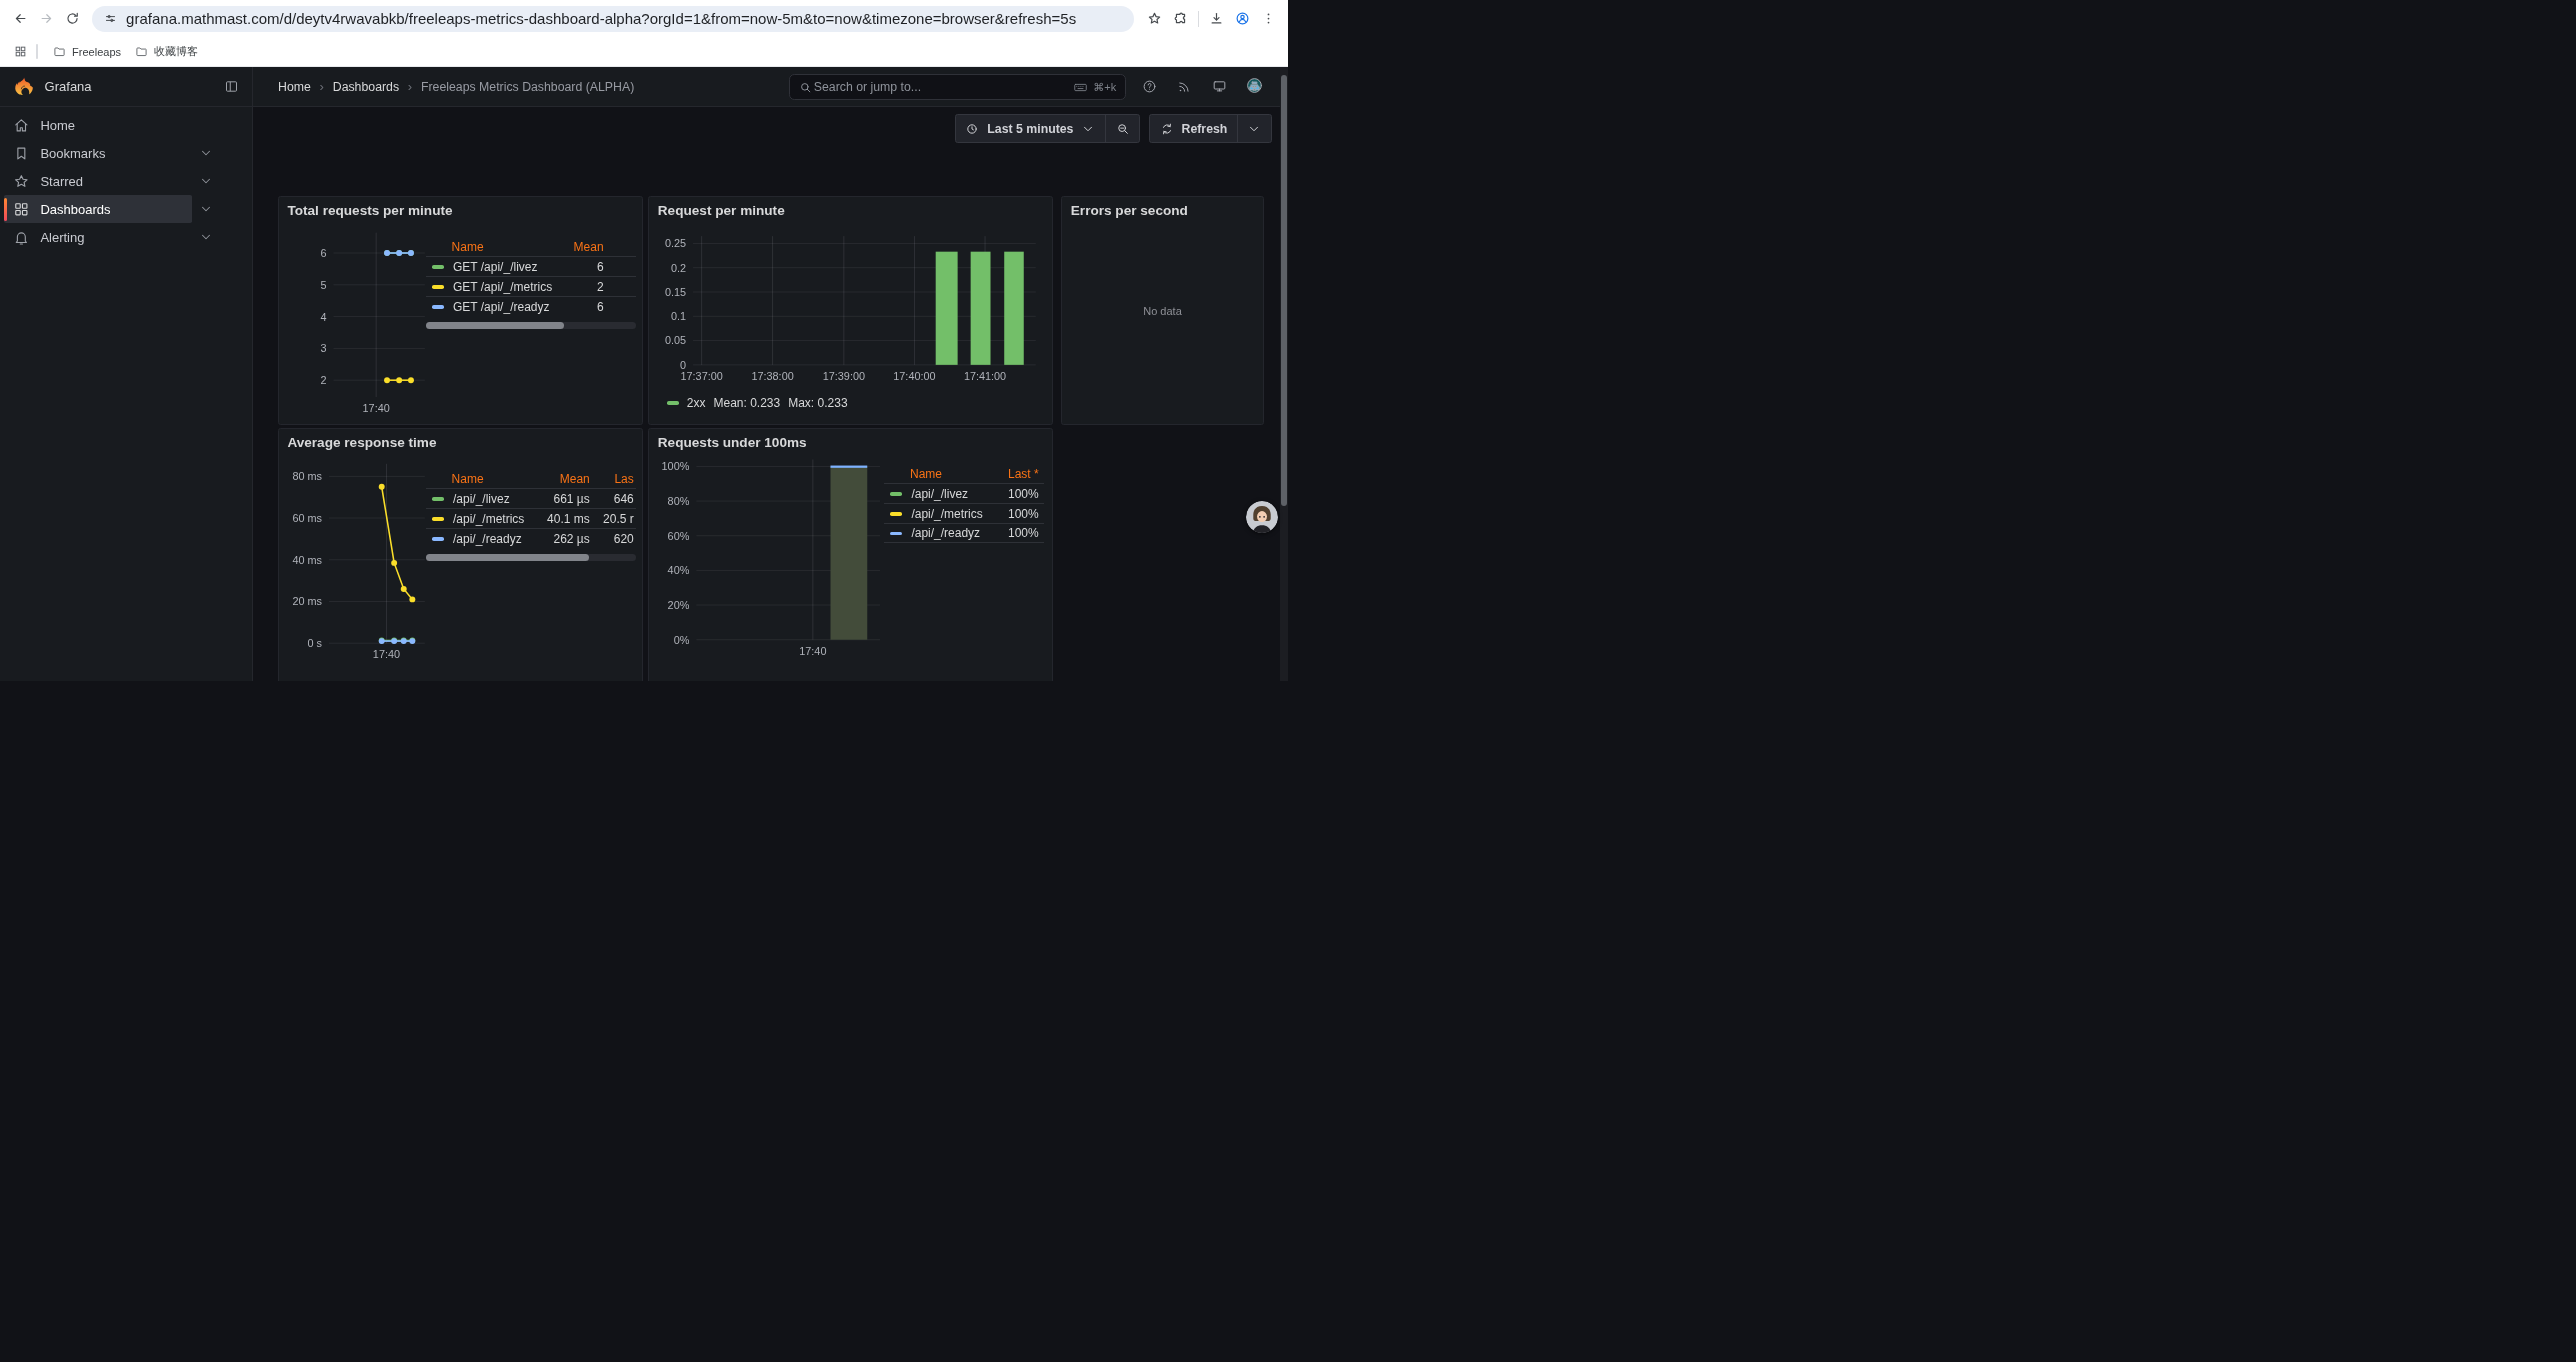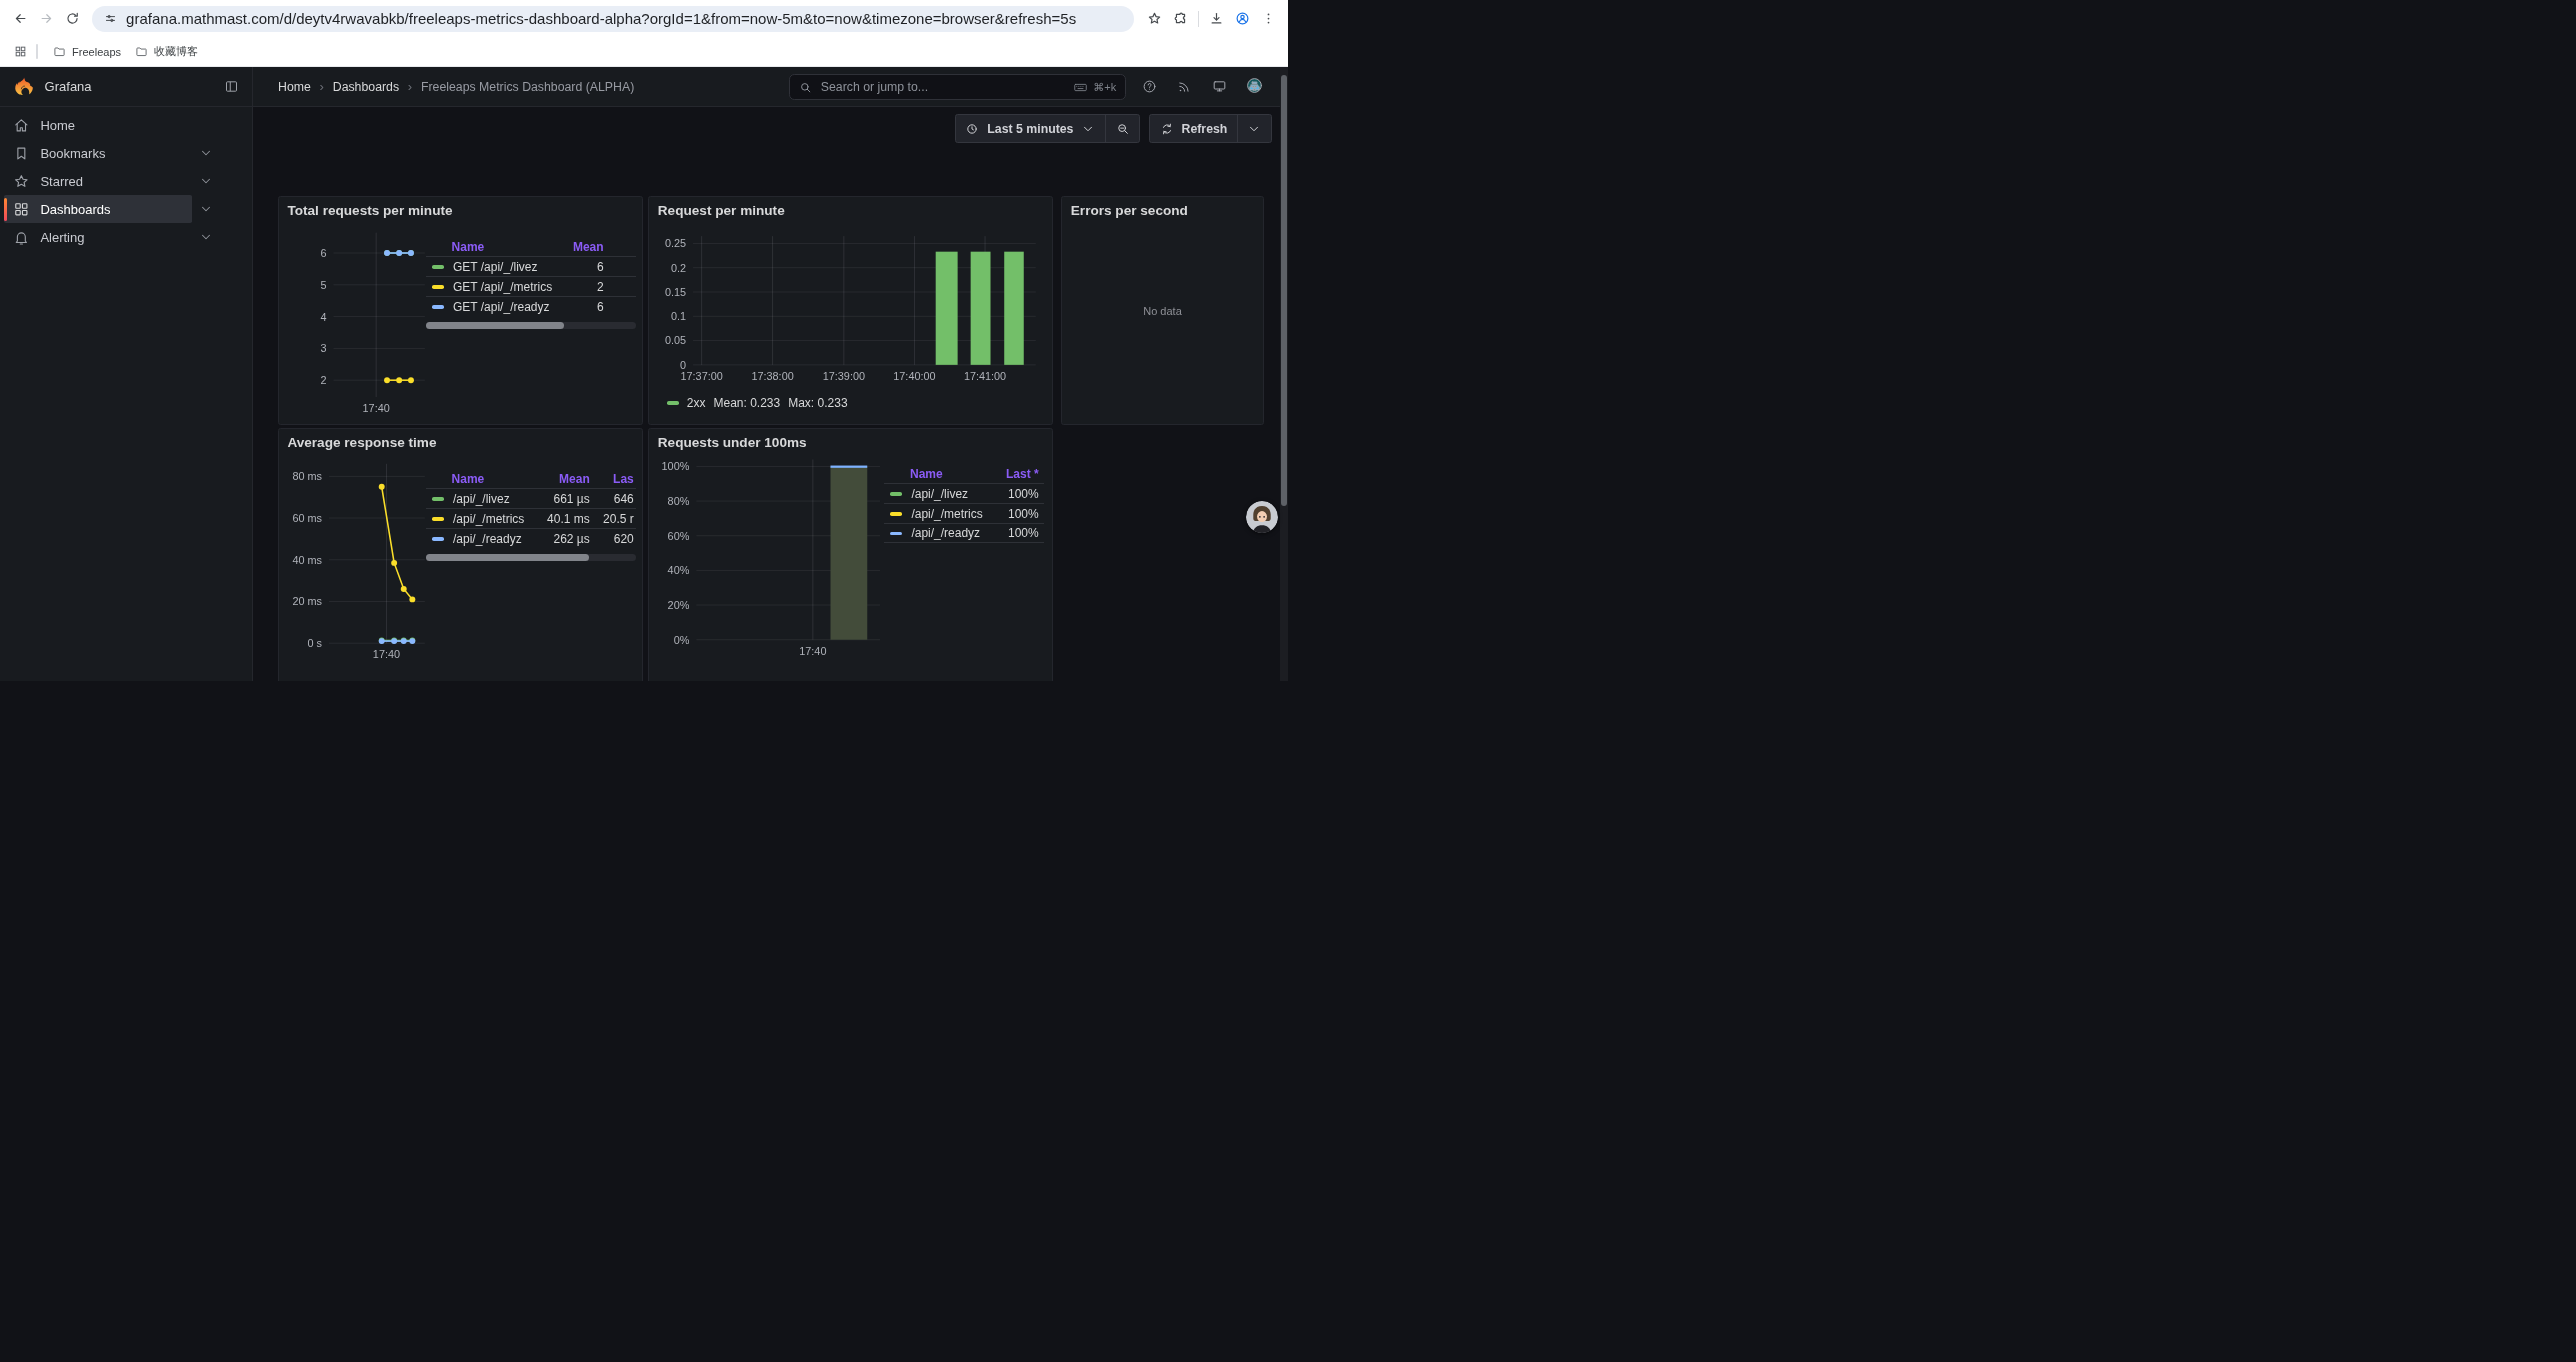--- a/index.html
+++ b/index.html
@@ -51,21 +51,21 @@
   .gf-logo{ width:22px; height:22px; flex:none;}
   .gf-name{ margin-left:9.6px; font-size:13px; color:#d8d9da; }
   .panel-toggle{ margin-left:auto; color:#9da1a8; display:flex;}
   .panel-toggle svg{ width:15px; height:15px; stroke:currentColor; fill:none; stroke-width:1.6;}
   .breadcrumb{ position:absolute; left:278px; top:0; height:100%; display:flex; align-items:center; gap:8.8px;
     font-size:12.3px; color:#d8d9da; }
   .crumb-sep{ color:#6b6e76; font-size:13px; }
   .crumb.current{ color:#989ba3; }
   .search-wrap{ position:absolute; left:789px; top:7px; width:337px; height:26px;
     background:#101116; border:0.9px solid #2f3138; border-radius:5.3px;
-    display:flex; align-items:center; gap:7px; padding:0 8.8px; }
+    display:flex; align-items:center; gap:0; padding:0 8.8px; }
   .search-wrap svg{ width:13px; height:13px; stroke:#8e929a; fill:none; stroke-width:1.8; stroke-linecap:round; flex:none;}
   .search-wrap input{ background:transparent; border:none; outline:none; color:#c7c8cc; font-size:12.3px; flex:1; min-width:0;
     font-family:inherit;}
   .search-wrap input::placeholder{ color:#8e929a; }
   .search-shortcut{ display:flex; align-items:center; gap:5.3px; color:#7e828a; font-size:11px; flex:none;}
   .search-shortcut svg{ width:15px; height:15px; stroke:#7e828a; stroke-width:1.4;}
   .topnav-icons{ position:absolute; right:26px; top:0; height:100%; display:flex; align-items:center; gap:20px; color:#a5a8b0;}
   .topnav-icons .tn-ic{ display:flex; }
   .topnav-icons svg{ width:15px; height:15px; stroke:currentColor; fill:none; stroke-width:1.6; stroke-linecap:round;}
 
@@ -114,21 +114,21 @@
   svg.chart{ position:absolute; left:0; top:0; width:100%; height:100%; overflow:hidden; }
   svg.chart text{ font-family:"Liberation Sans",sans-serif; font-size:12.5px; fill:#b0b3ba; }
   svg.chart .ty{ text-anchor:end; }
   svg.chart .tx{ text-anchor:middle; }
   svg.chart line.grid{ stroke:rgba(204,204,220,0.10); stroke-width:1; }
   svg.chart line.gv{ stroke:rgba(204,204,220,0.14); }
 
   .legend-table{ position:absolute; font-size:12px; color:#d8d9da; }
   .lt-row{ display:grid; align-items:center; height:20px; border-top:0.9px solid rgba(204,204,220,0.13); padding-right:var(--pr,0px); }
   .lt-row.lt-head{ border-top:none; height:18.4px; }
-  .lt-head span{ color:#8b5cf6; font-weight:bold; }
+  .lt-head span{ color:#f97316; font-weight:normal; }
   .lt-name{ display:flex; align-items:center; gap:9px; padding-left:6.1px; min-width:0; white-space:nowrap; overflow:hidden;}
   .lt-name-h{ padding-left:26px; }
   .lt-val,.lt-val-h{ text-align:right; white-space:nowrap; overflow:hidden; }
   .swatch{ width:12.3px; height:3.5px; border-radius:1.8px; flex:none; display:inline-block;}
   .lt-scroll{ margin-top:6.1px; height:6.1px; border-radius:3.5px; background:#292b31; }
   .lt-thumb{ height:6.1px; border-radius:3.5px; background:#81848a; }
   .legend-table.closed .lt-row:last-of-type{ border-bottom:0.9px solid rgba(204,204,220,0.13); }
 
   .legend-line{ position:absolute; left:17.5px; bottom:14px; display:flex; align-items:center; gap:8px;
     font-size:12px; color:#d8d9da; }

